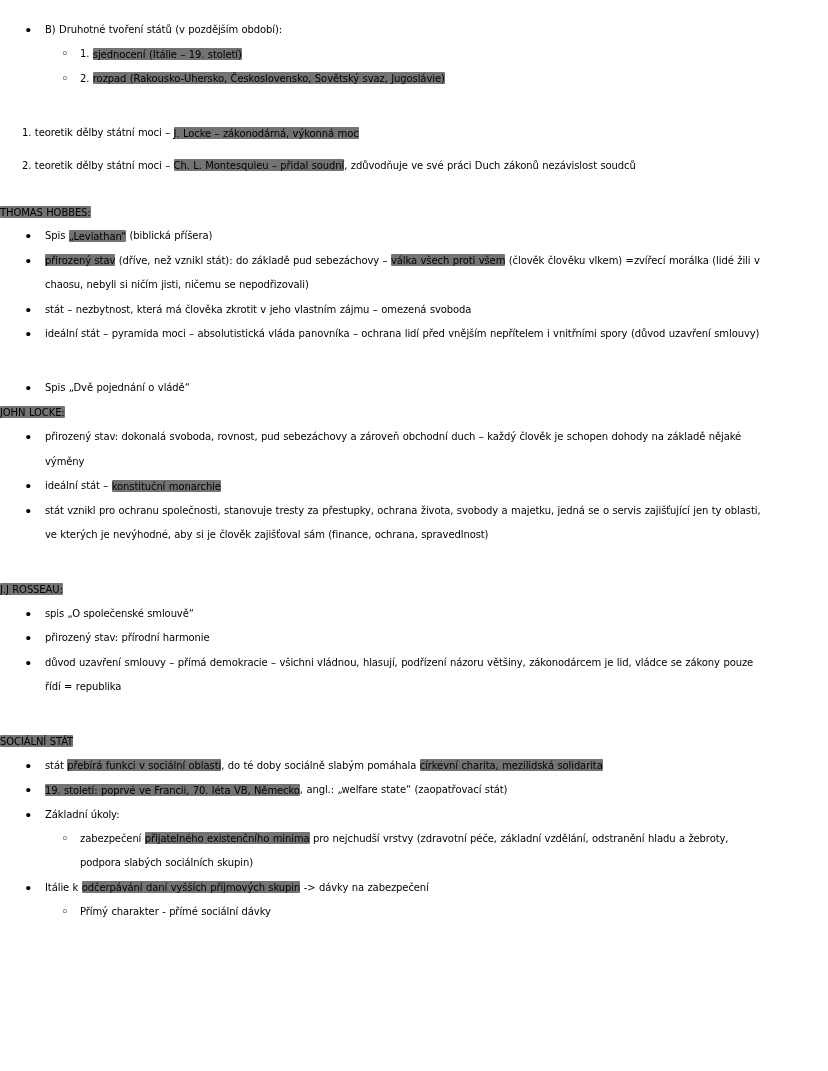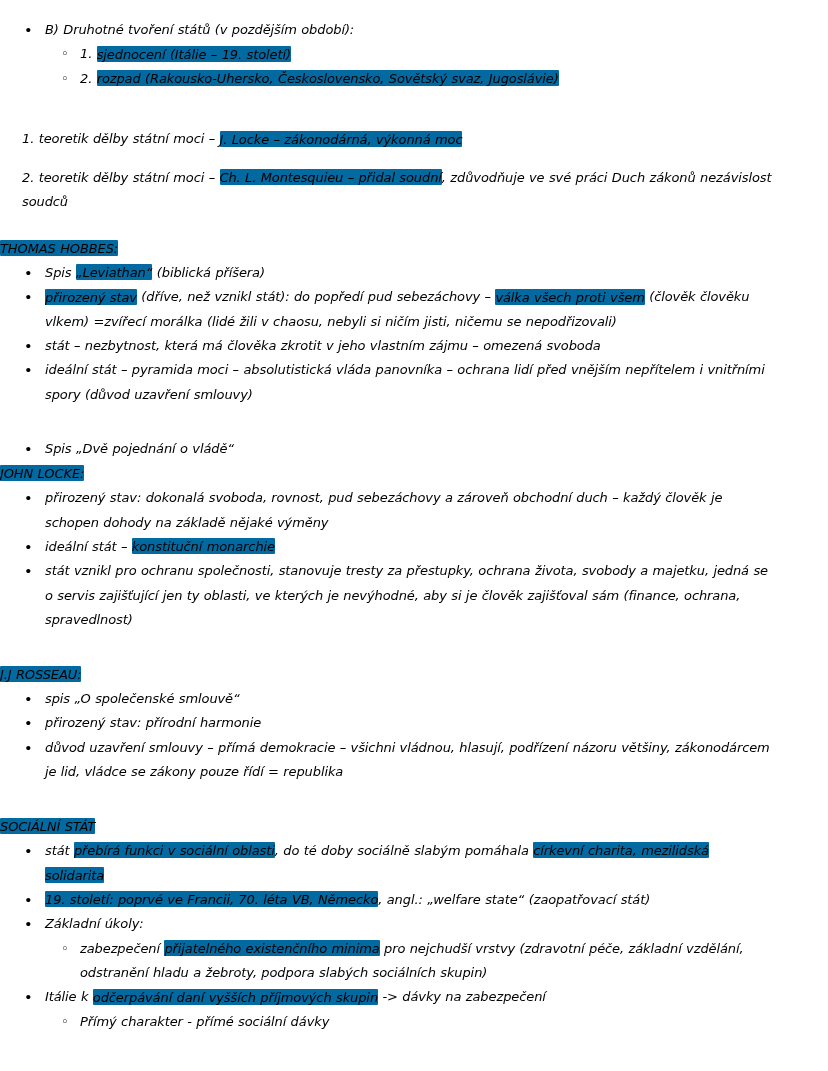--- a/index.html
+++ b/index.html
@@ -27,31 +27,30 @@
     left: 0;
     top: 18px;
     width: 828px;
     padding: 0 24px 0 0;
     box-sizing: border-box;
   }
 
   
   .blk {
     position: relative;
-    font-size: 13px;
+    font-size: 10px;
     line-height: 24.4px;
     letter-spacing: -0.1px;
     word-spacing: 0.4px;
     color: #000;
-    font-style: italic;
   }
 
   
   .para {
-    margin: 14px 0 0 0;
+    margin: 8px 0 0 0;
     padding-left: 22px;
     padding-right: 30px;
   }
 
   
   .head {
     margin: 0;
   }
 
   
@@ -82,21 +81,21 @@
     left: 61px;
     top: 0;
     font-size: 13px;
     line-height: 24.4px;
     color: #000;
   }
   .sp-md { height: 22px; }
   .sp-lg { height: 30px; }
 
   mark.hl {
-    background: #0369a1;
+    background: #737373;
     color: #000;
     padding: 0.5px 0;
     border-radius: 1px;
     box-decoration-break: clone;
     -webkit-box-decoration-break: clone;
   }
 </style>
 </head>
 <body>
 
@@ -104,21 +103,21 @@
   <div class="doc" id="doc-body">
       <div class="blk b1"><span>B) Druhotné tvoření států (v pozdějším období):</span></div>
       <div class="blk b2"><span>1. </span><mark class="hl">sjednocení (Itálie – 19. století)</mark></div>
       <div class="blk b2"><span>2. </span><mark class="hl">rozpad (Rakousko-Uhersko, Československo, Sovětský svaz, Jugoslávie)</mark></div>
       <div class="sp-md"></div>
       <div class="blk para"><span>1. teoretik dělby státní moci – </span><mark class="hl">J. Locke – zákonodárná, výkonná moc</mark></div>
       <div class="blk para"><span>2. teoretik dělby státní moci – </span><mark class="hl">Ch. L. Montesquieu – přidal soudní</mark><span>, zdůvodňuje ve své práci Duch zákonů nezávislost soudců</span></div>
       <div class="sp-md"></div>
       <div class="blk head"><mark class="hl">THOMAS HOBBES:</mark></div>
       <div class="blk b1"><span>Spis </span><mark class="hl">„Leviathan“</mark><span> (biblická příšera)</span></div>
-      <div class="blk b1"><mark class="hl">přirozený stav</mark><span> (dříve, než vznikl stát): do popředí pud sebezáchovy – </span><mark class="hl">válka všech proti všem</mark><span> (člověk člověku vlkem) =zvířecí morálka (lidé žili v chaosu, nebyli si ničím jisti, ničemu se nepodřizovali)</span></div>
+      <div class="blk b1"><mark class="hl">přirozený stav</mark><span> (dříve, než vznikl stát): do základě pud sebezáchovy – </span><mark class="hl">válka všech proti všem</mark><span> (člověk člověku vlkem) =zvířecí morálka (lidé žili v chaosu, nebyli si ničím jisti, ničemu se nepodřizovali)</span></div>
       <div class="blk b1"><span>stát – nezbytnost, která má člověka zkrotit v jeho vlastním zájmu – omezená svoboda</span></div>
       <div class="blk b1"><span>ideální stát – pyramida moci – absolutistická vláda panovníka – ochrana lidí před vnějším nepřítelem i vnitřními spory (důvod uzavření smlouvy)</span></div>
       <div class="sp-lg"></div>
       <div class="blk b1"><span>Spis „Dvě pojednání o vládě“</span></div>
       <div class="blk head"><mark class="hl">JOHN LOCKE:</mark></div>
       <div class="blk b1"><span>přirozený stav: dokonalá svoboda, rovnost, pud sebezáchovy a zároveň obchodní duch – každý člověk je schopen dohody na základě nějaké výměny</span></div>
       <div class="blk b1"><span>ideální stát – </span><mark class="hl">konstituční monarchie</mark></div>
       <div class="blk b1"><span>stát vznikl pro ochranu společnosti, stanovuje tresty za přestupky, ochrana života, svobody a majetku, jedná se o servis zajišťující jen ty oblasti, ve kterých je nevýhodné, aby si je člověk zajišťoval sám (finance, ochrana, spravedlnost)</span></div>
       <div class="sp-lg"></div>
       <div class="blk head"><mark class="hl">J.J ROSSEAU:</mark></div>

